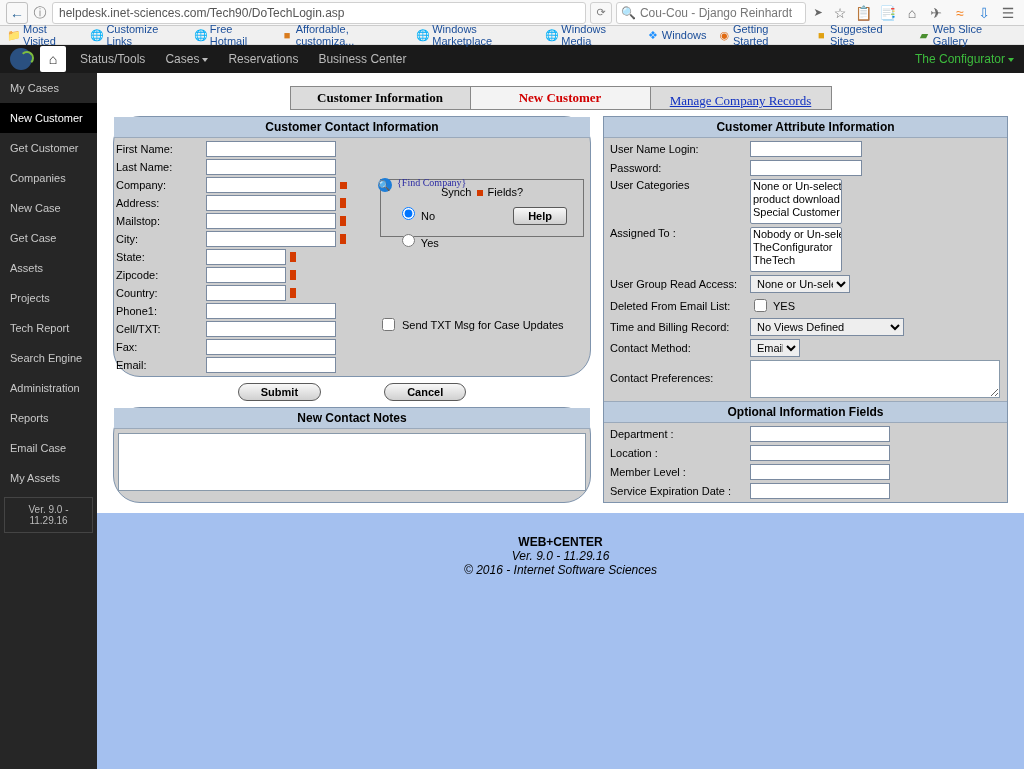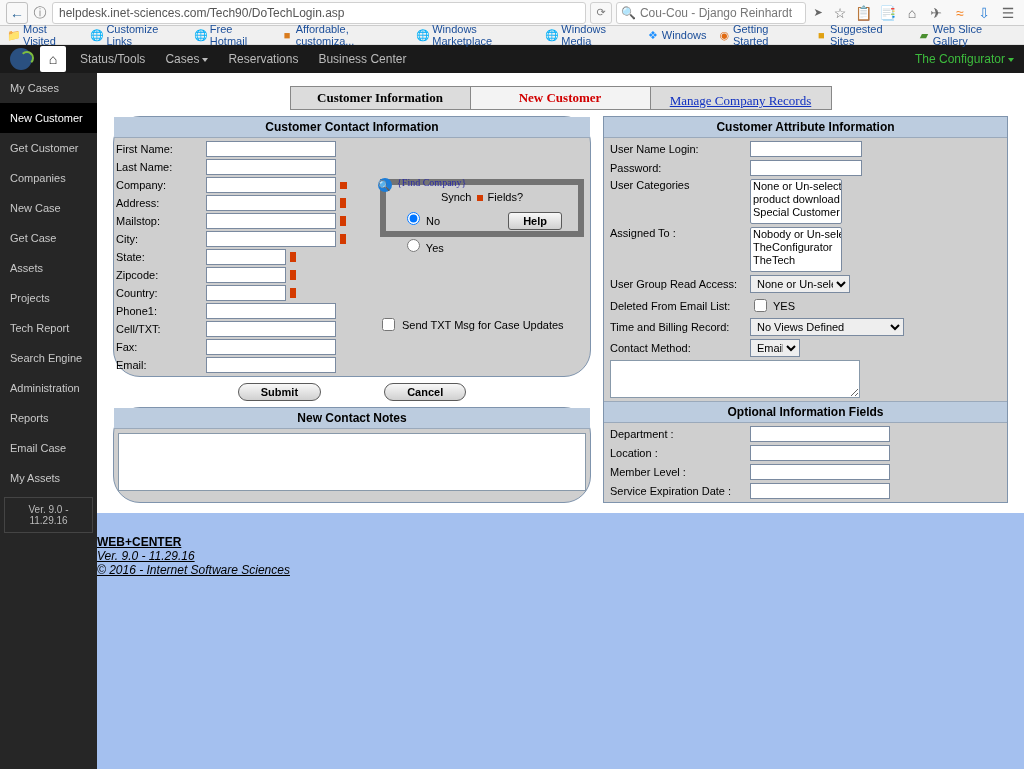--- a/index.html
+++ b/index.html
@@ -43,21 +43,21 @@
   .content-row { display:flex;gap:12px;padding:4px 16px 10px; }
   .panel { border:1px solid #7f94ad;background:#cfcfcf;flex:1; }
   .panel.left { max-width:478px;border-radius:27px;}
   .panel.right { flex:1;min-width:398px;}
   .section-title { background:#bcccdf;padding:3px 6px;text-align:center;font-weight:bold;color:#000;font-size:12px;border-bottom:1px solid #9aa9bb;}
   .form-grid input.text, .panel input.text { height:16px;border:1px solid #7a8aa0;background:#fff;width:100%;padding:0 2px;font-size:11px;}
   .req { width:7px;height:7px;background:#d43a00;margin-left:4px;}
   .req.bar { width:6px;height:10px;background:#d43a00;}
   .find-co { color:#2a2aa3;font-family:"Comic Sans MS",cursive;font-size:10px;cursor:pointer;}
   .find-icon { display:inline-flex;width:14px;height:14px;border-radius:50%;background:#1c7dd8;color:#fff;align-items:center;justify-content:center;font-size:10px;margin-right:2px;position:relative;top:3px;}
-  .synch-box { grid-column:4/5;grid-row:1/6;border:6px solid #737373;background:#cfcfcf;margin:2px;height:112px;padding:4px 6px;}
+  .synch-box { grid-column:4/5;grid-row:1/6;border:1px solid #737373;background:#cfcfcf;margin:2px;height:112px;padding:4px 6px;}
   .synch-title { text-align:center;font-size:11px;padding-top:2px;}
   .synch-title .req-inline{display:inline-block;width:6px;height:6px;background:#d43a00;margin:0 2px;vertical-align:middle;}
   .radio-row{display:block;margin:6px 0 3px 10px;font-size:11px;}
   .help-wrap{text-align:right;margin-top:-18px;margin-right:10px;}
   .help-btn{display:inline-block;border:1px solid #5a5a5a;border-radius:3px;background:linear-gradient(#f8f8f8,#d0d0d0);padding:2px 14px;font-weight:bold;font-size:11px;cursor:pointer;}
   .mark-col{display:flex;}
   .chk-row { display:flex;align-items:center;gap:4px;font-size:11px;color:#000;}
   .btn-row { text-align:center;padding:6px 0;}
   .std-btn { display:inline-block;border:1px solid #5a5a5a;border-radius:10px;background:linear-gradient(#f8f8f8,#d0d0d0);padding:2px 22px;font-weight:bold;font-size:11px;cursor:pointer;margin:0 30px;}
   textarea.notes{width:calc(100% - 8px);height:58px;margin:4px;border:1px solid #8899aa;resize:none;font-size:11px;}
@@ -65,21 +65,21 @@
   .rgrid { display:grid;grid-template-columns:140px 1fr;row-gap:3px;align-items:center;padding:3px 6px;}
   .rlbl { padding-right:6px;font-size:11px;}
   select.multi { width:92px;height:45px;border:1px solid #7a8aa0;background:#fff;font-size:11px;overflow-y:scroll;}
   select.dropdown { border:1px solid #7a8aa0;background:#eee;font-size:11px;height:18px;padding-left:2px;}
   textarea.pref { width:250px;height:38px;border:1px solid #8899aa;font-size:11px;}
   .yes-chk{display:flex;align-items:center;gap:3px;font-size:11px;}
   .sect2-title{background:#bcccdf;padding:3px 6px;text-align:center;font-weight:bold;font-size:12px;border-top:1px solid #9aa9bb;border-bottom:1px solid #9aa9bb;}
   .opt-grid { display:grid;grid-template-columns:140px 1fr;row-gap:3px;align-items:center;padding:3px 6px;}
   .opt-grid input.text{width:140px;}
   
-  .footer{background:#a4c0ef;padding:22px 0 40px;font-size:12px;color:#000;font-style:normal;flex:1;min-height:120px;text-decoration:underline;}
+  .footer{background:#a4c0ef;text-align:center;padding:22px 0 40px;font-size:12px;color:#000;font-style:normal;flex:1;min-height:120px;}
   .footer b{font-weight:bold;}
   .footer .sub{font-style:italic;}
 </style>
 </head>
 <body>
 
 <div class="chrome-top">
   <div class="back">←</div>
   <div class="globe">ⓘ</div>
   <div class="url">
@@ -332,20 +332,21 @@
               <input type="checkbox" style="">
               <span>YES</span>
             </div>
 
           <div class="rlbl">Time and Billing Record:</div>
           <select class="dropdown" style="width:154px;"><option>No Views Defined</option></select>
 
           <div class="rlbl">Contact Method:</div>
           <select class="dropdown" style="width:50px;"><option>Email</option></select>
 
+          <div class="rlbl" style="align-self:start;padding-top:12px;">Contact Preferences:</div>
           <textarea class="pref" style=""></textarea>
         </div>
 
         <div class="sect2-title">Optional Information Fields</div>
         <div class="opt-grid">
           <div class="rlbl">Department :</div>
           <input class="text" style="">
           <div class="rlbl">Location :</div>
           <input class="text" style="">
           <div class="rlbl">Member Level :</div>

